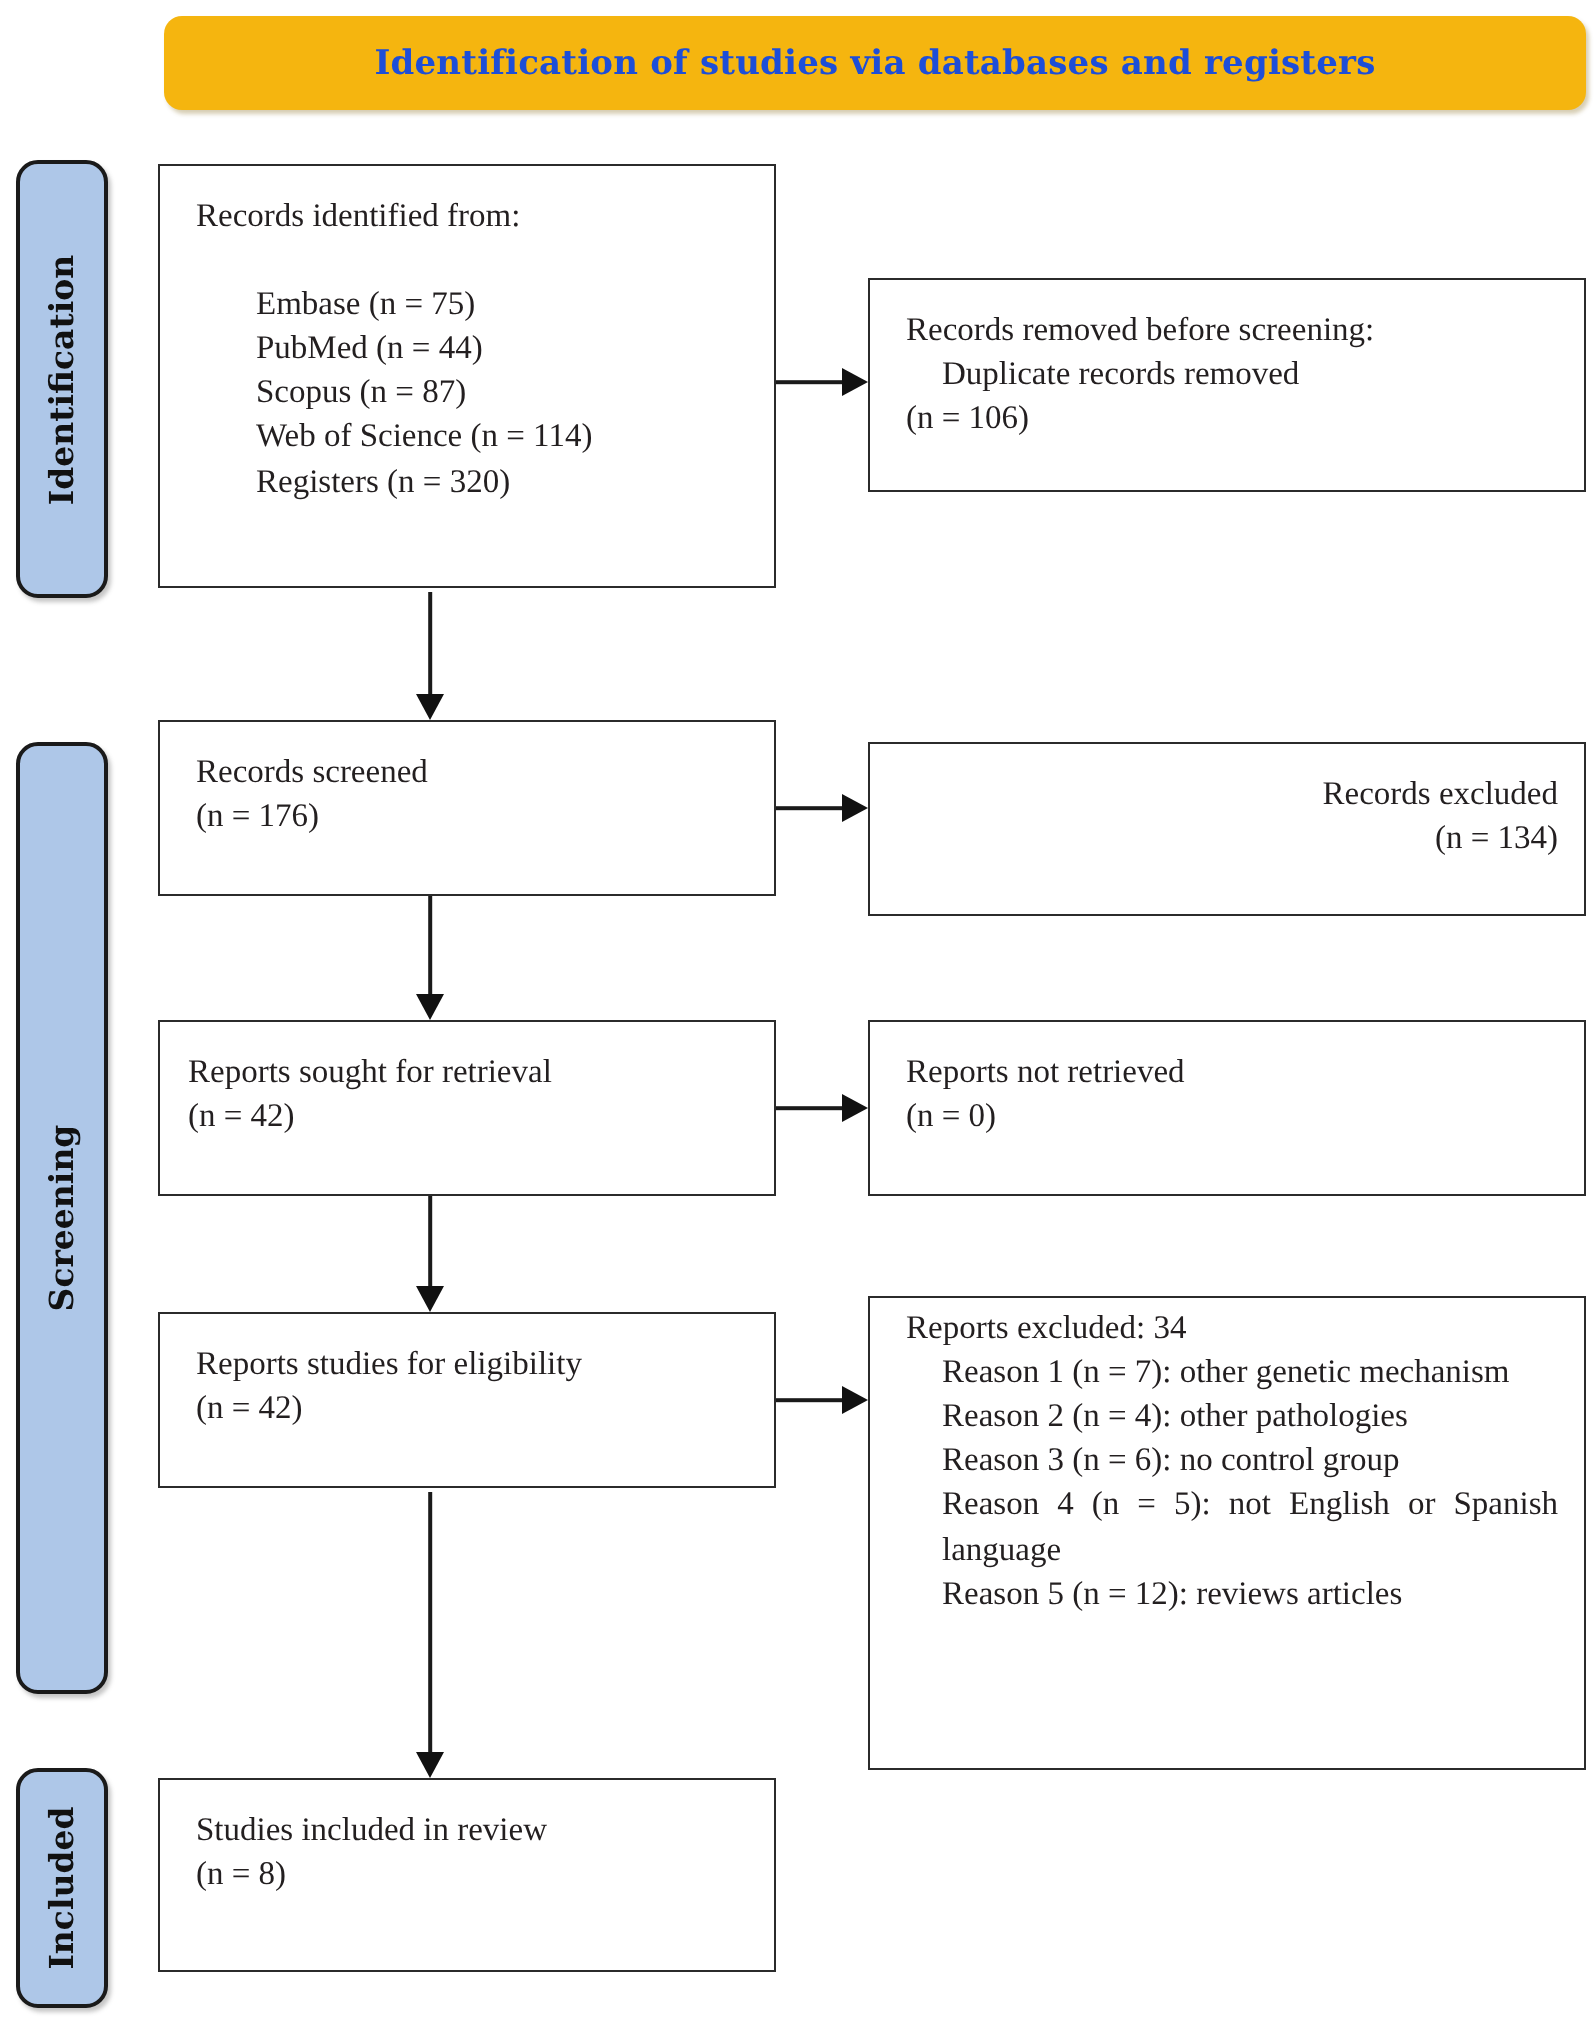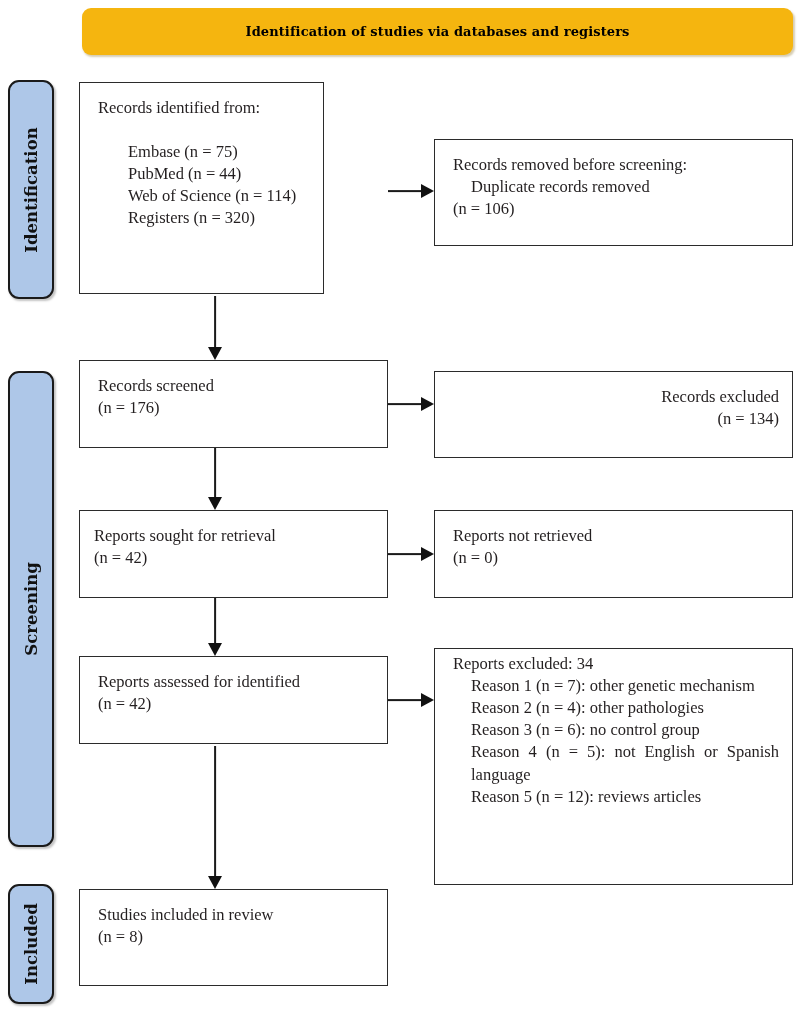--- a/index.html
+++ b/index.html
@@ -26,23 +26,23 @@
     background: #F5B50F;
     border-radius: 9px;
     box-shadow: 1.5px 2px 2px rgba(120,90,0,0.30);
     display: flex;
     align-items: center;
     justify-content: center;
   }
   .banner-text {
     font-family: "DejaVu Serif", "Liberation Serif", serif;
     font-weight: bold;
-    font-size: 13px;
+    font-size: 17px;
     letter-spacing: 0.1px;
-    color: #000000;
+    color: #1d4ed8;
     white-space: nowrap;
   }
 
   
   .stage {
     position: absolute;
     left: 8px;
     width: 42px;
     background: #AEC7E8;
     border: 2px solid #1a1a1a;
@@ -73,21 +73,21 @@
     box-sizing: border-box;
     padding: 14px 13px 10px 18px;
     font-size: 16.5px;
     line-height: 1.34;
   }
   .box p { margin: 0; }
   .box .indent { padding-left: 30px; }
   .box .indent-sm { padding-left: 18px; }
   .justify { text-align: justify; text-justify: inter-word; }
 
-  #box-identified       { left: 79px;  top: 82px;  width: 245px; height: 212px; }
+  #box-identified       { left: 79px;  top: 82px;  width: 309px; height: 212px; }
   #box-removed          { left: 434px; top: 139px; width: 359px; height: 107px; }
   #box-screened         { left: 79px;  top: 360px; width: 309px; height: 88px;  }
   #box-excluded         { left: 434px; top: 371px; width: 359px; height: 87px; text-align: right;  }
   #box-sought           { left: 79px;  top: 510px; width: 309px; height: 88px; padding-left: 14px;  }
   #box-notretrieved     { left: 434px; top: 510px; width: 359px; height: 88px;  }
   #box-assessed         { left: 79px;  top: 656px; width: 309px; height: 88px;  }
   #box-reportsexcluded  { left: 434px; top: 648px; width: 359px; height: 237px; padding-top: 4px; }
   #box-included         { left: 79px;  top: 889px; width: 309px; height: 97px;  }
 
   #box-identified .head { margin-bottom: 22px; }
@@ -153,20 +153,21 @@
   <span class="stage-label">Screening</span>
 </div>
 <div class="stage" id="stage-included">
   <span class="stage-label">Included</span>
 </div>
 
 <div class="box" id="box-identified">
   <p class="head">Records identified from:</p>
   <p class="indent">Embase (n = 75)</p>
   <p class="indent">PubMed (n = 44)</p>
+  <p class="indent">Scopus (n = 87)</p>
   <p class="indent">Web of Science (n = 114)</p>
   <p class="indent">Registers (n = 320)</p>
 </div>
 
 <div class="box" id="box-removed">
   <p>Records removed before screening:</p>
   <p class="indent-sm">Duplicate records removed</p>
   <p>(n = 106)</p>
 </div>
 
@@ -184,21 +185,21 @@
   <p>Reports sought for retrieval</p>
   <p>(n = 42)</p>
 </div>
 
 <div class="box" id="box-notretrieved">
   <p>Reports not retrieved</p>
   <p>(n = 0)</p>
 </div>
 
 <div class="box" id="box-assessed">
-  <p>Reports assessed for identified</p>
+  <p>Reports studies for eligibility</p>
   <p>(n = 42)</p>
 </div>
 
 <div class="box" id="box-reportsexcluded">
   <p>Reports excluded: 34</p>
   <p class="indent-sm justify">Reason 1 (n = 7): other genetic mechanism</p>
   <p class="indent-sm justify">Reason 2 (n = 4): other pathologies</p>
   <p class="indent-sm justify">Reason 3 (n = 6): no control group</p>
   <p class="indent-sm justify">Reason 4 (n = 5): not English or Spanish language</p>
   <p class="indent-sm justify">Reason 5 (n = 12): reviews articles</p>

